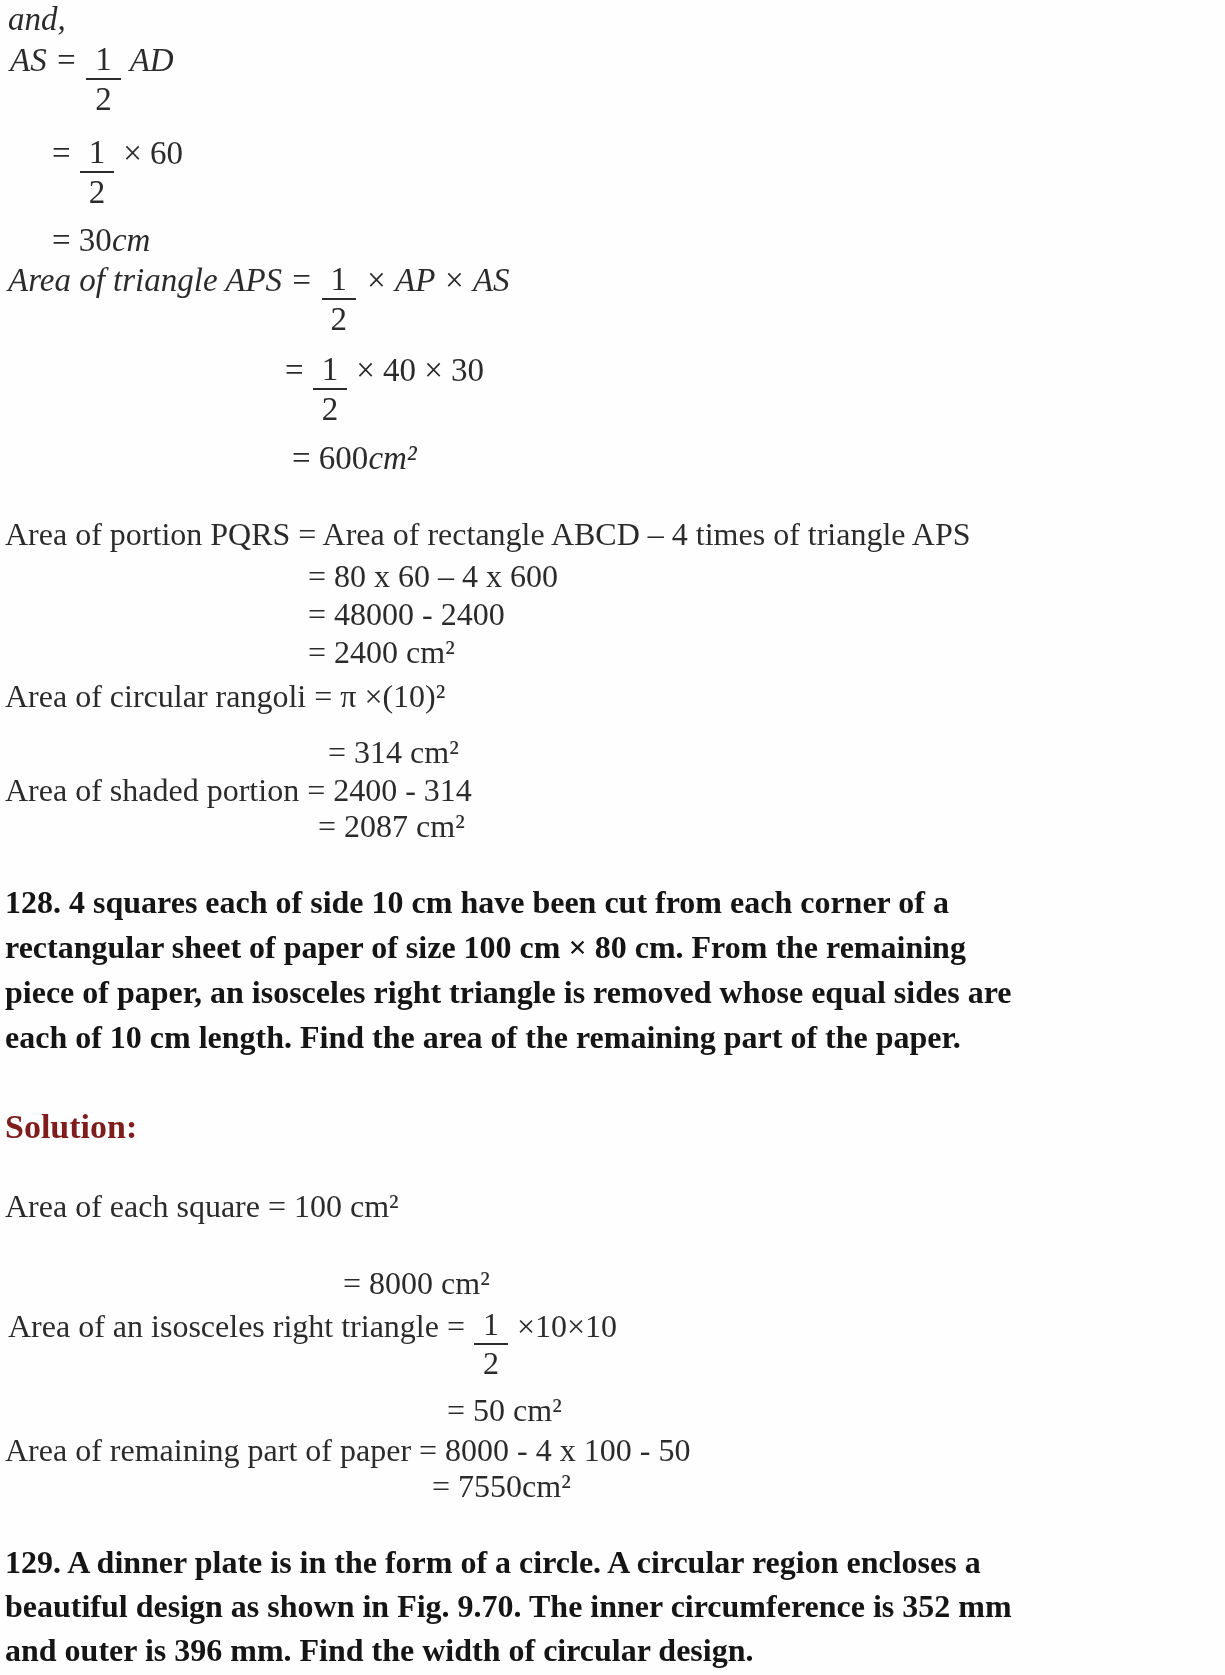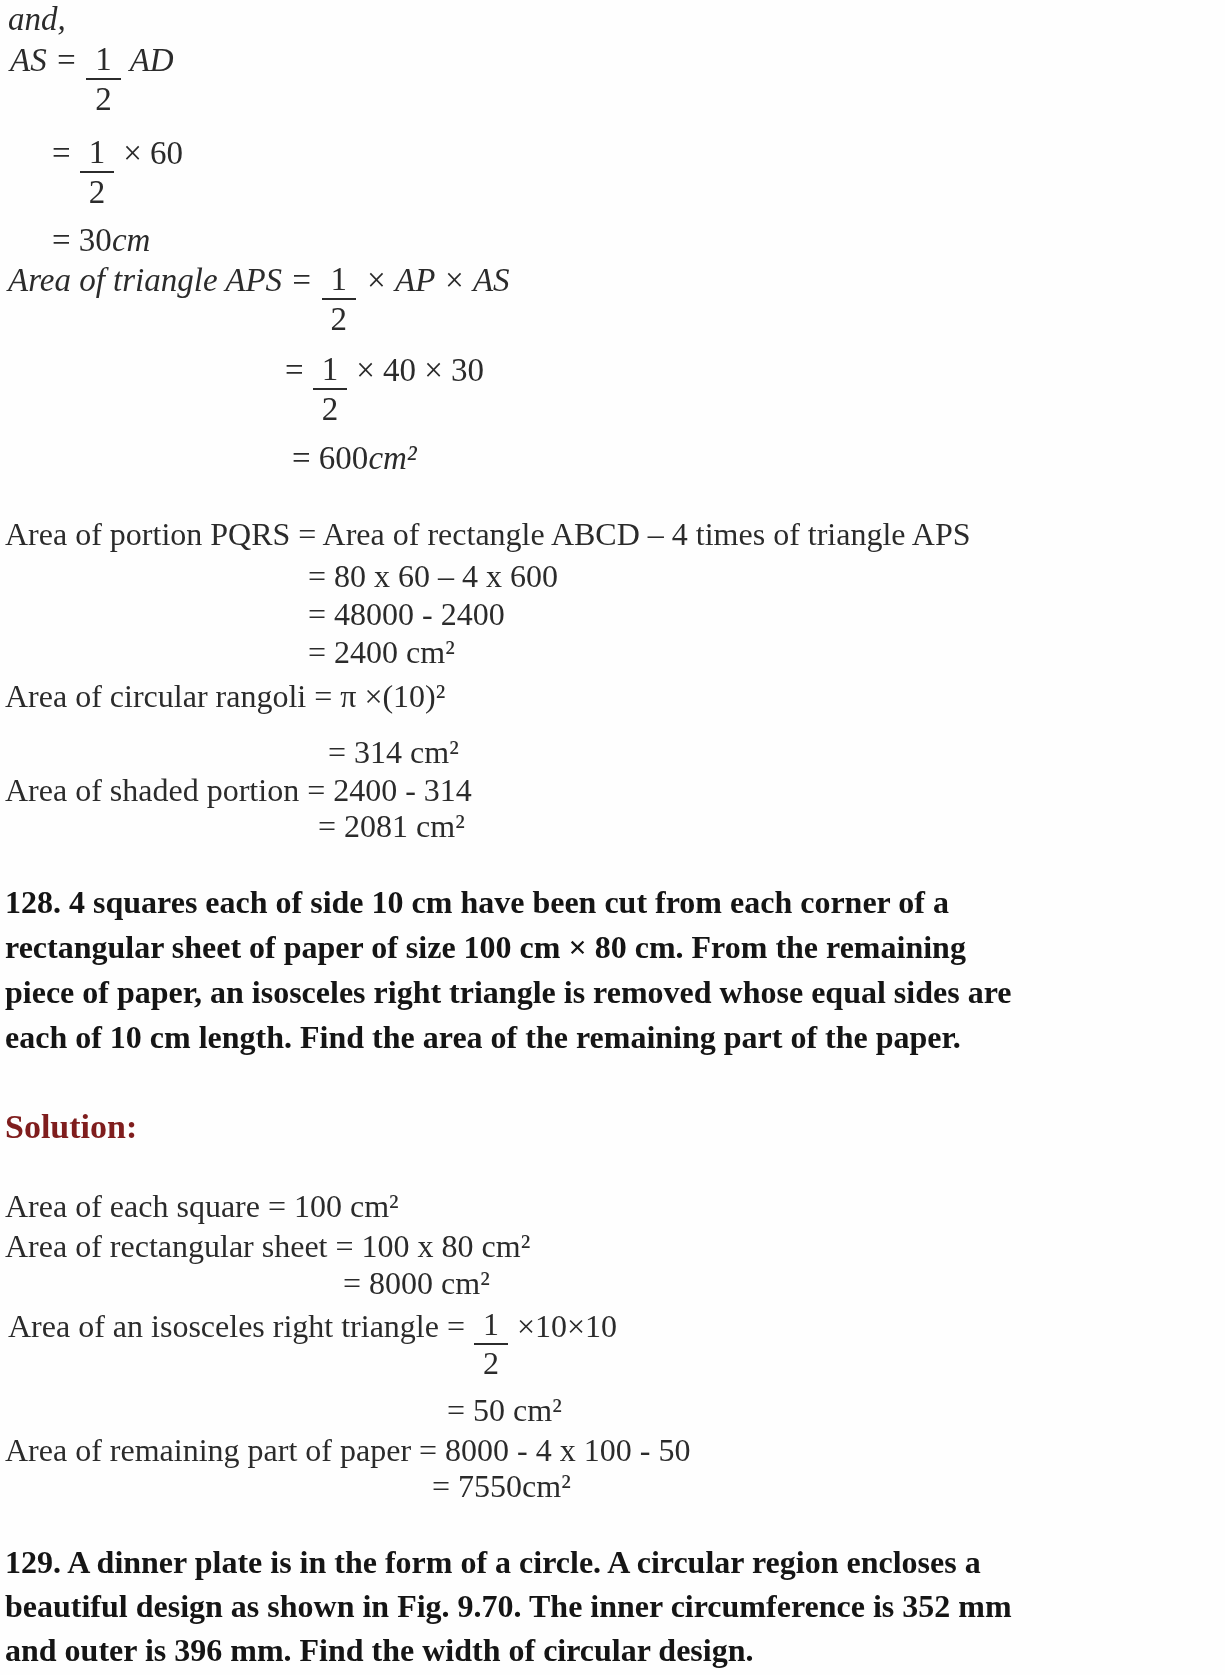--- a/index.html
+++ b/index.html
@@ -121,31 +121,30 @@
     <span>= 600</span><span class="mit">cm²</span>
   </div>
 
   <div class="tline" style="top:514px;left:5px;">Area of portion PQRS = Area of rectangle ABCD – 4 times of triangle APS</div>
   <div class="tline" style="top:556px;left:308px;">= 80 x 60 – 4 x 600</div>
   <div class="tline" style="top:594px;left:308px;">= 48000 - 2400</div>
   <div class="tline" style="top:632px;left:308px;">= 2400 cm²</div>
   <div class="tline" style="top:676px;left:5px;">Area of circular rangoli = π ×(10)²</div>
   <div class="tline" style="top:732px;left:328px;">= 314 cm²</div>
   <div class="tline" style="top:770px;left:5px;">Area of shaded portion = 2400 - 314</div>
-  <div class="tline" style="top:806px;left:318px;">= 2081 cm²</div>
+  <div class="tline" style="top:806px;left:318px;">= 2087 cm²</div>
 
   <div class="bline" style="top:880px;left:5px;">128. 4 squares each of side 10 cm have been cut from each corner of a</div>
   <div class="bline" style="top:925px;left:5px;">rectangular sheet of paper of size 100 cm × 80 cm. From the remaining</div>
   <div class="bline" style="top:970px;left:5px;">piece of paper, an isosceles right triangle is removed whose equal sides are</div>
   <div class="bline" style="top:1015px;left:5px;">each of 10 cm length. Find the area of the remaining part of the paper.</div>
 
   <div class="heading" style="top:1104px;left:5px;">Solution:</div>
 
   <div class="tline" style="top:1186px;left:5px;">Area of each square = 100 cm²</div>
-  <div class="tline" style="top:1226px;left:5px;">Area of rectangular sheet = 100 x 80 cm²</div>
   <div class="tline" style="top:1263px;left:343px;">= 8000 cm²</div>
 
   <div class="meq" style="top:1308px;left:8px;font-size:32px;">
     <span>Area of an isosceles right triangle =</span>
     <span class="frac" style="font-size:32px;">
       <span class="num">1</span>
       <span class="den">2</span>
     </span>
     <span>×10×10</span>
   </div>

